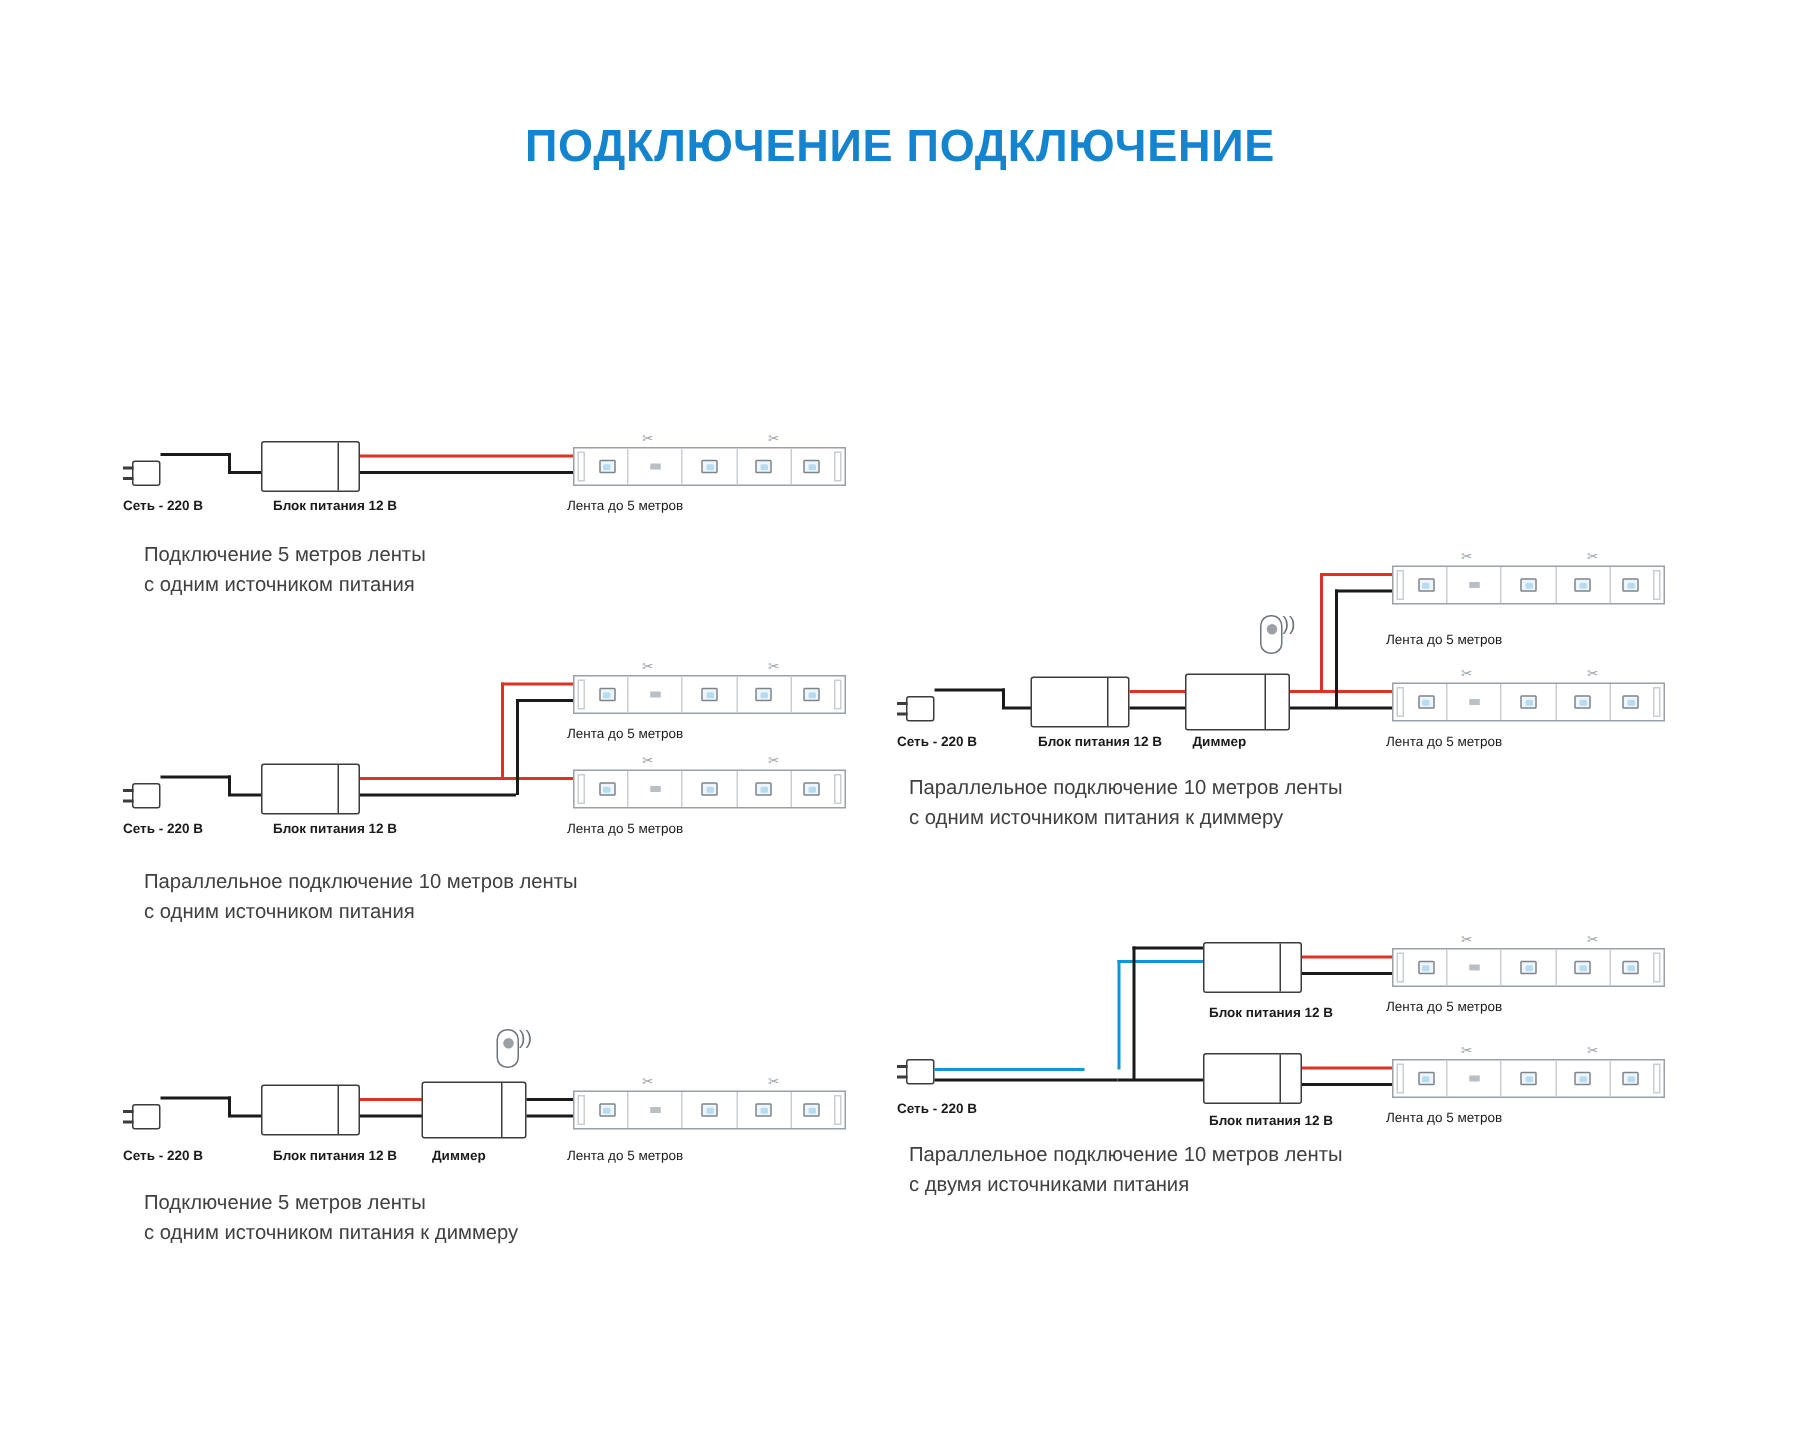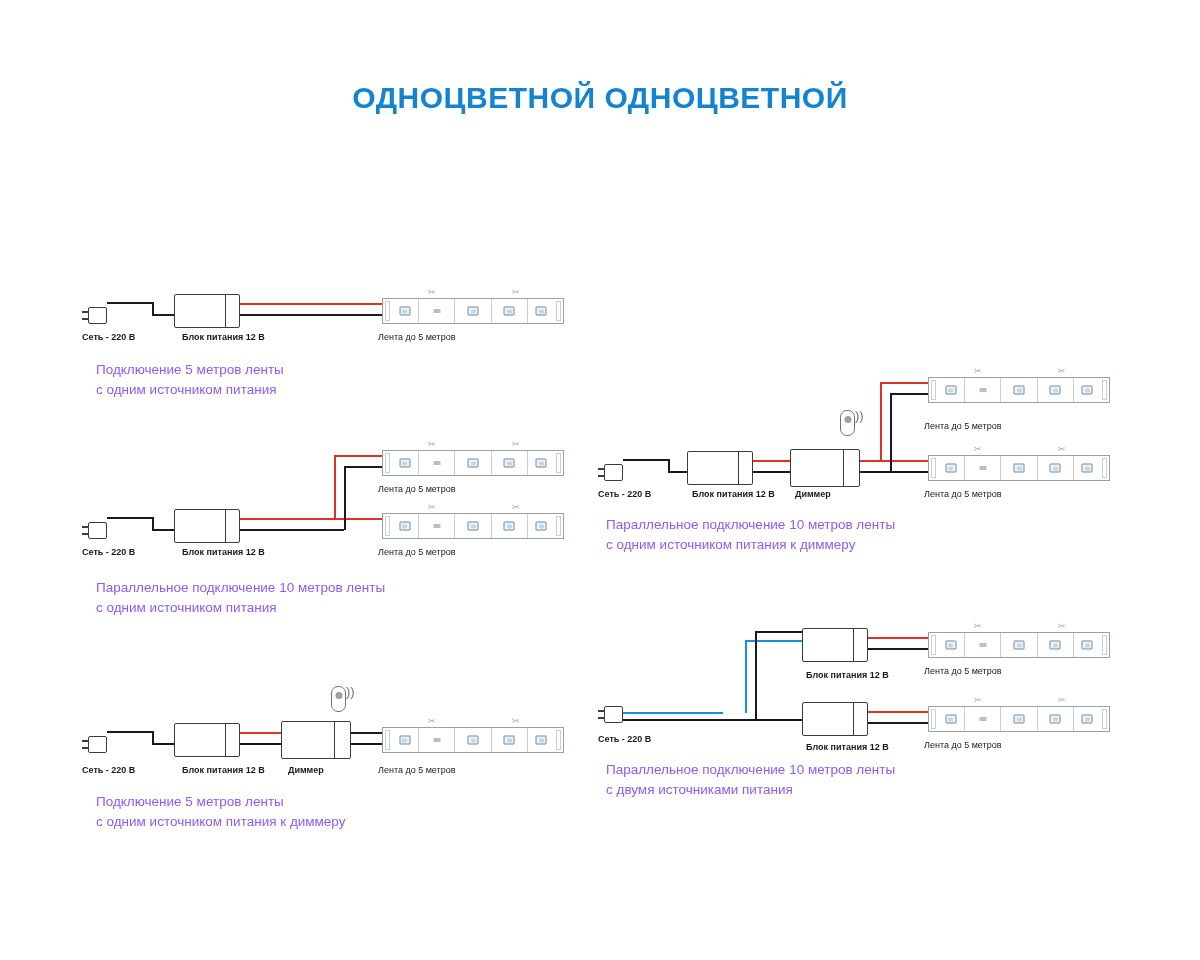--- a/index.html
+++ b/index.html
@@ -30,21 +30,21 @@
   }
   .title .l2 { display: block; }
 
   
   .diagram {
     position: absolute;
   }
 
   .caption {
     position: absolute;
-    color: #8b5cf6;
+    color: #404040;
     font-size: 13.5px;
     line-height: 20px;
     white-space: pre-line;
   }
 
   
   .lbl {
     position: absolute;
     color: #1a1a1a;
     font-size: 9px;
@@ -192,21 +192,21 @@
   .waves {
     position: absolute;
     color: #6f7479;
     font-size: 13px;
   }
 </style>
 </head>
 <body>
 
 <div class="title">
-  <span>ОДНОЦВЕТНОЙ ОДНОЦВЕТНОЙ</span>
+  <span>ПОДКЛЮЧЕНИЕ ПОДКЛЮЧЕНИЕ</span>
 </div>
 
 <div class="diagram" style="left:0;top:0;width:600px;height:360px;">
 
   <div class="plug-body" style="left:88px;top:307px;width:19px;height:17px;"></div>
   <div class="plug-pin" style="left:82px;top:311px;width:7px;height:2px;"></div>
   <div class="plug-pin" style="left:82px;top:318px;width:7px;height:2px;"></div>
 
   <div class="wire" style="left:107px;top:302px;width:47px;height:1.6px;"></div>
   <div class="wire" style="left:152px;top:302px;width:1.6px;height:13px;"></div>

